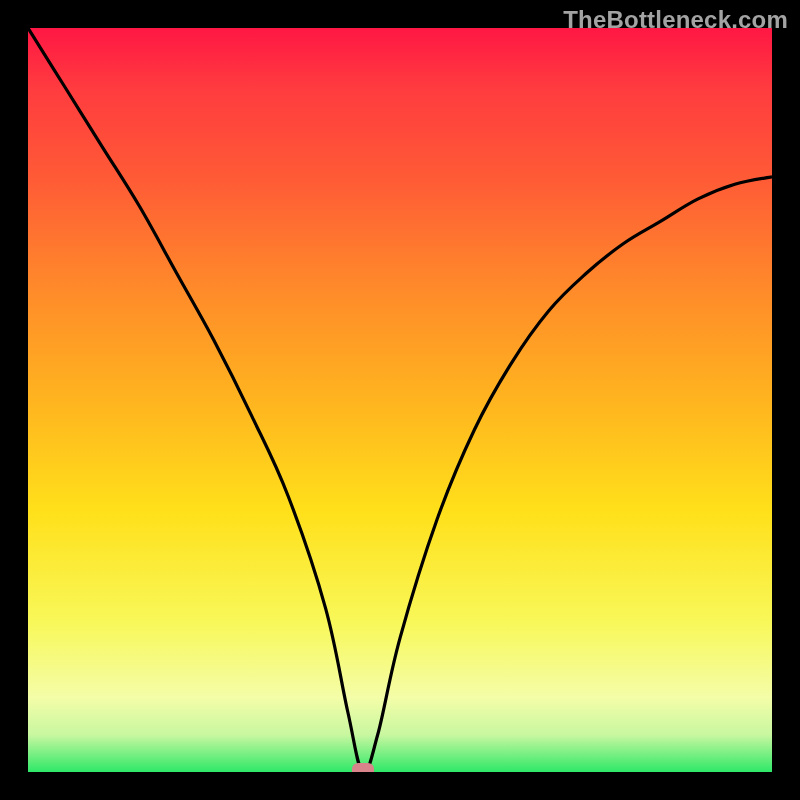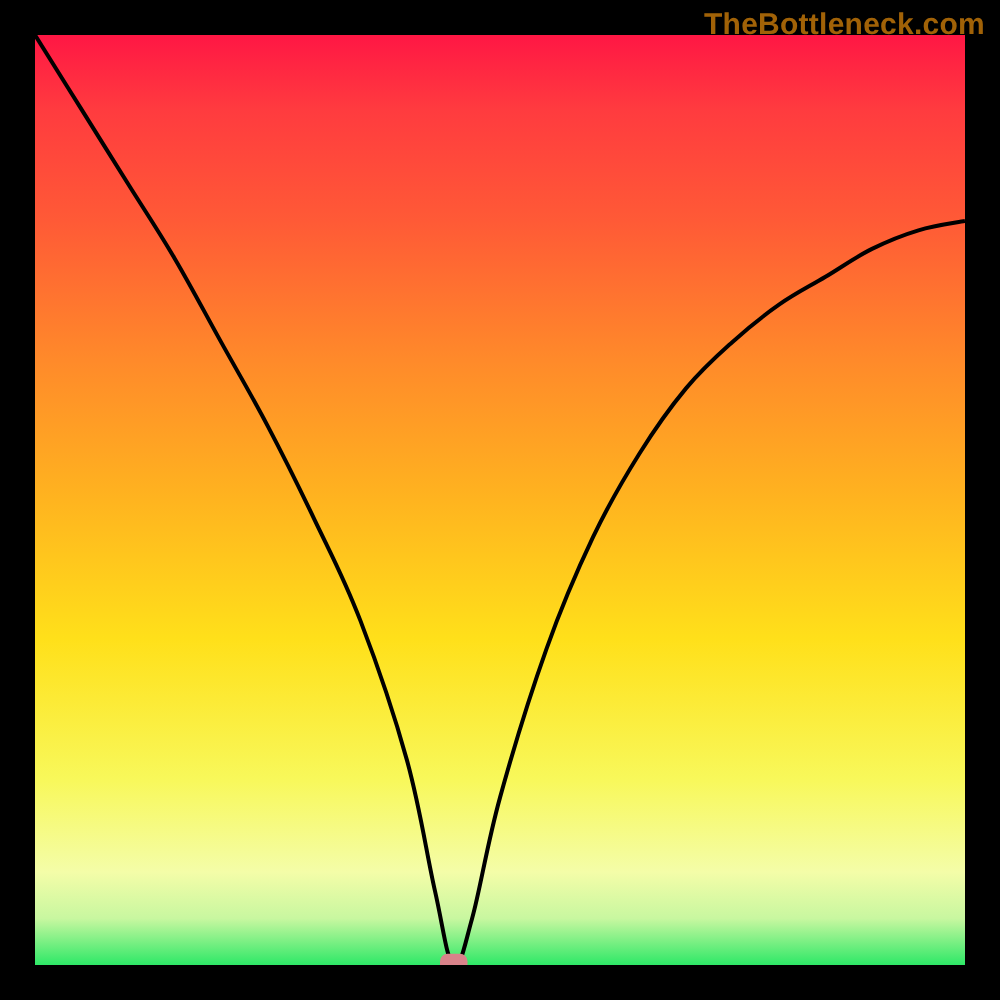--- a/index.html
+++ b/index.html
@@ -60,21 +60,21 @@
     background: #d9838a;
     border-radius: 6px;
   }
   .watermark {
     position: absolute;
     top: 6px;
     right: 12px;
     font-family: Arial, Helvetica, sans-serif;
     font-size: 24px;
     font-weight: bold;
-    color: #a16207;
+    color: #a3a3a3;
     letter-spacing: 0.2px;
     user-select: none;
   }
 </style>
 </head>
 <body>
 
 <div class="frame">
 
   <div class="plot-area">

